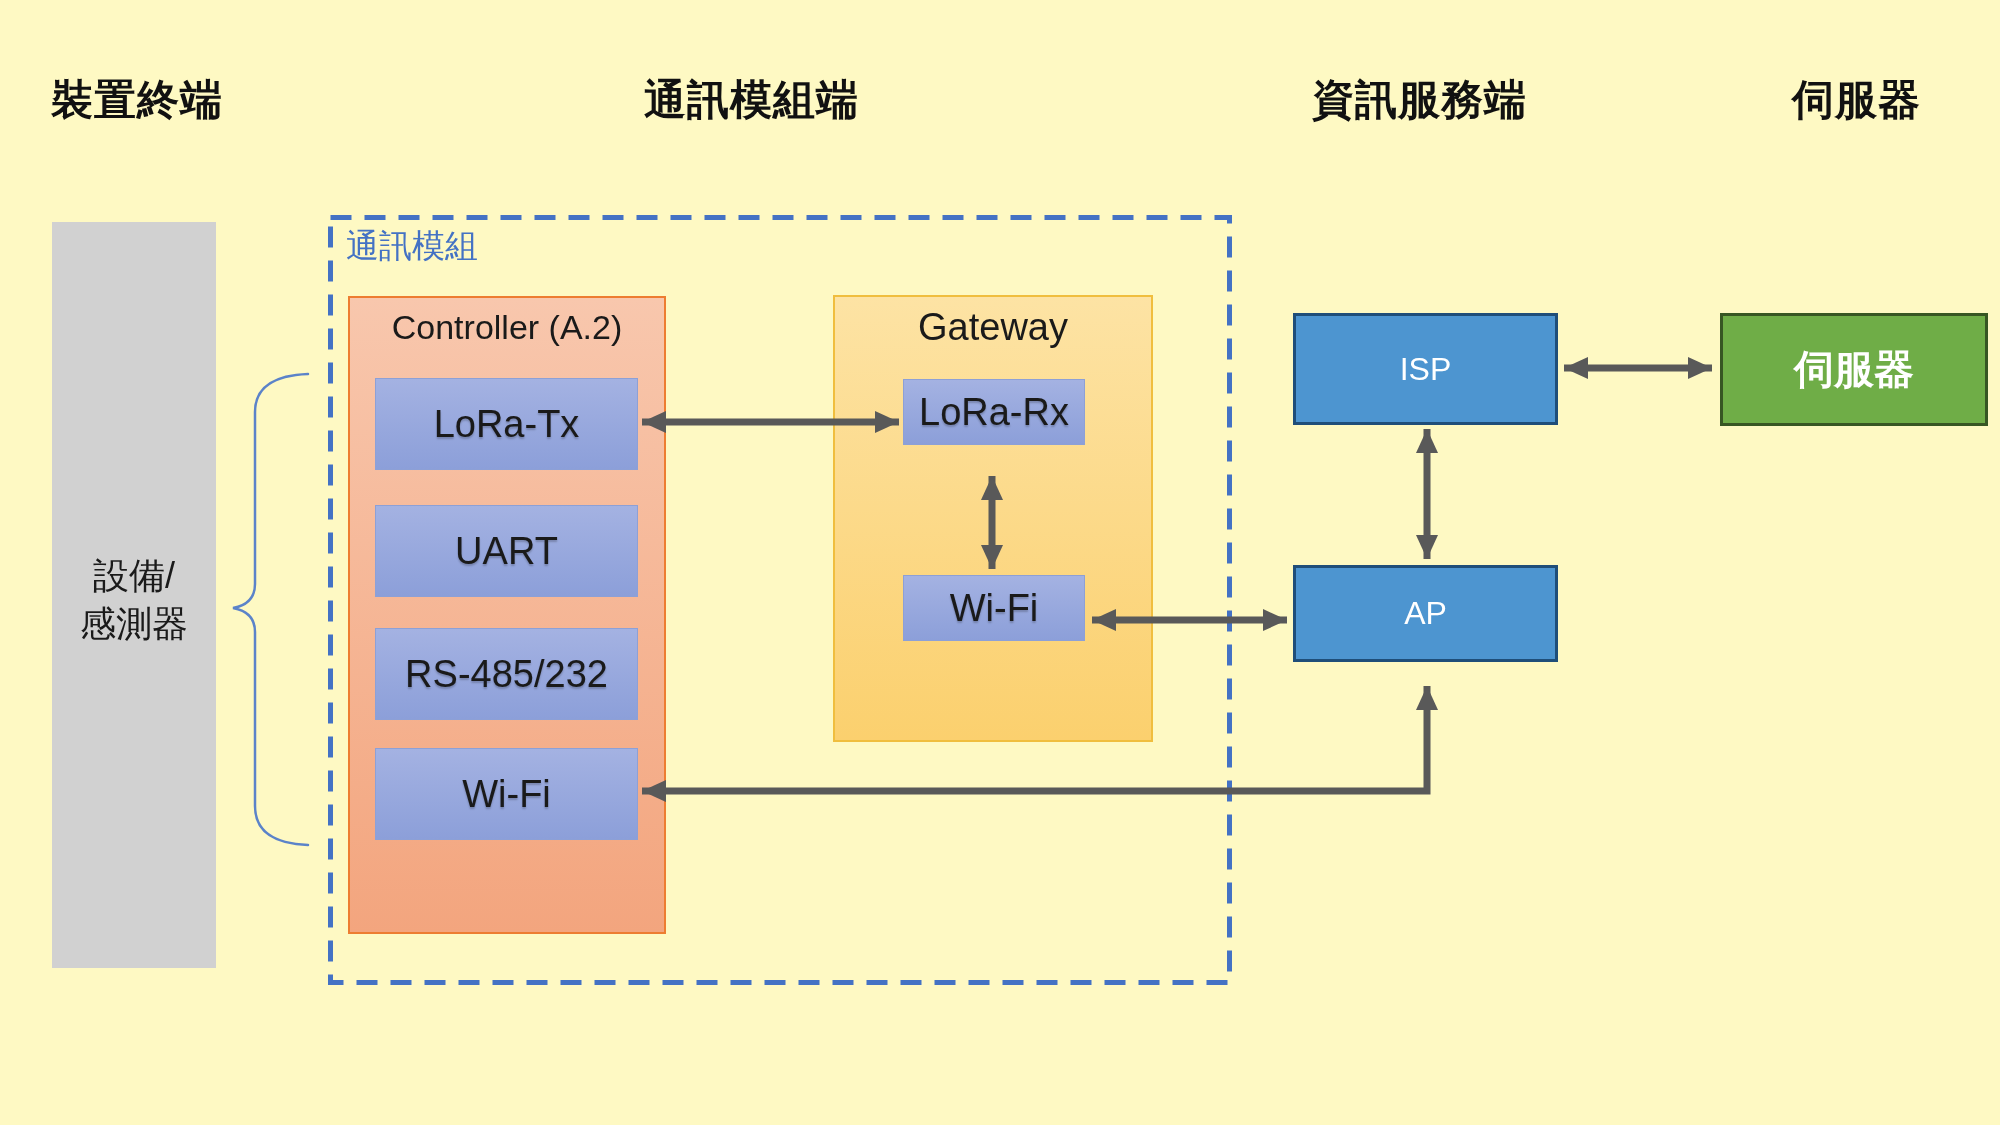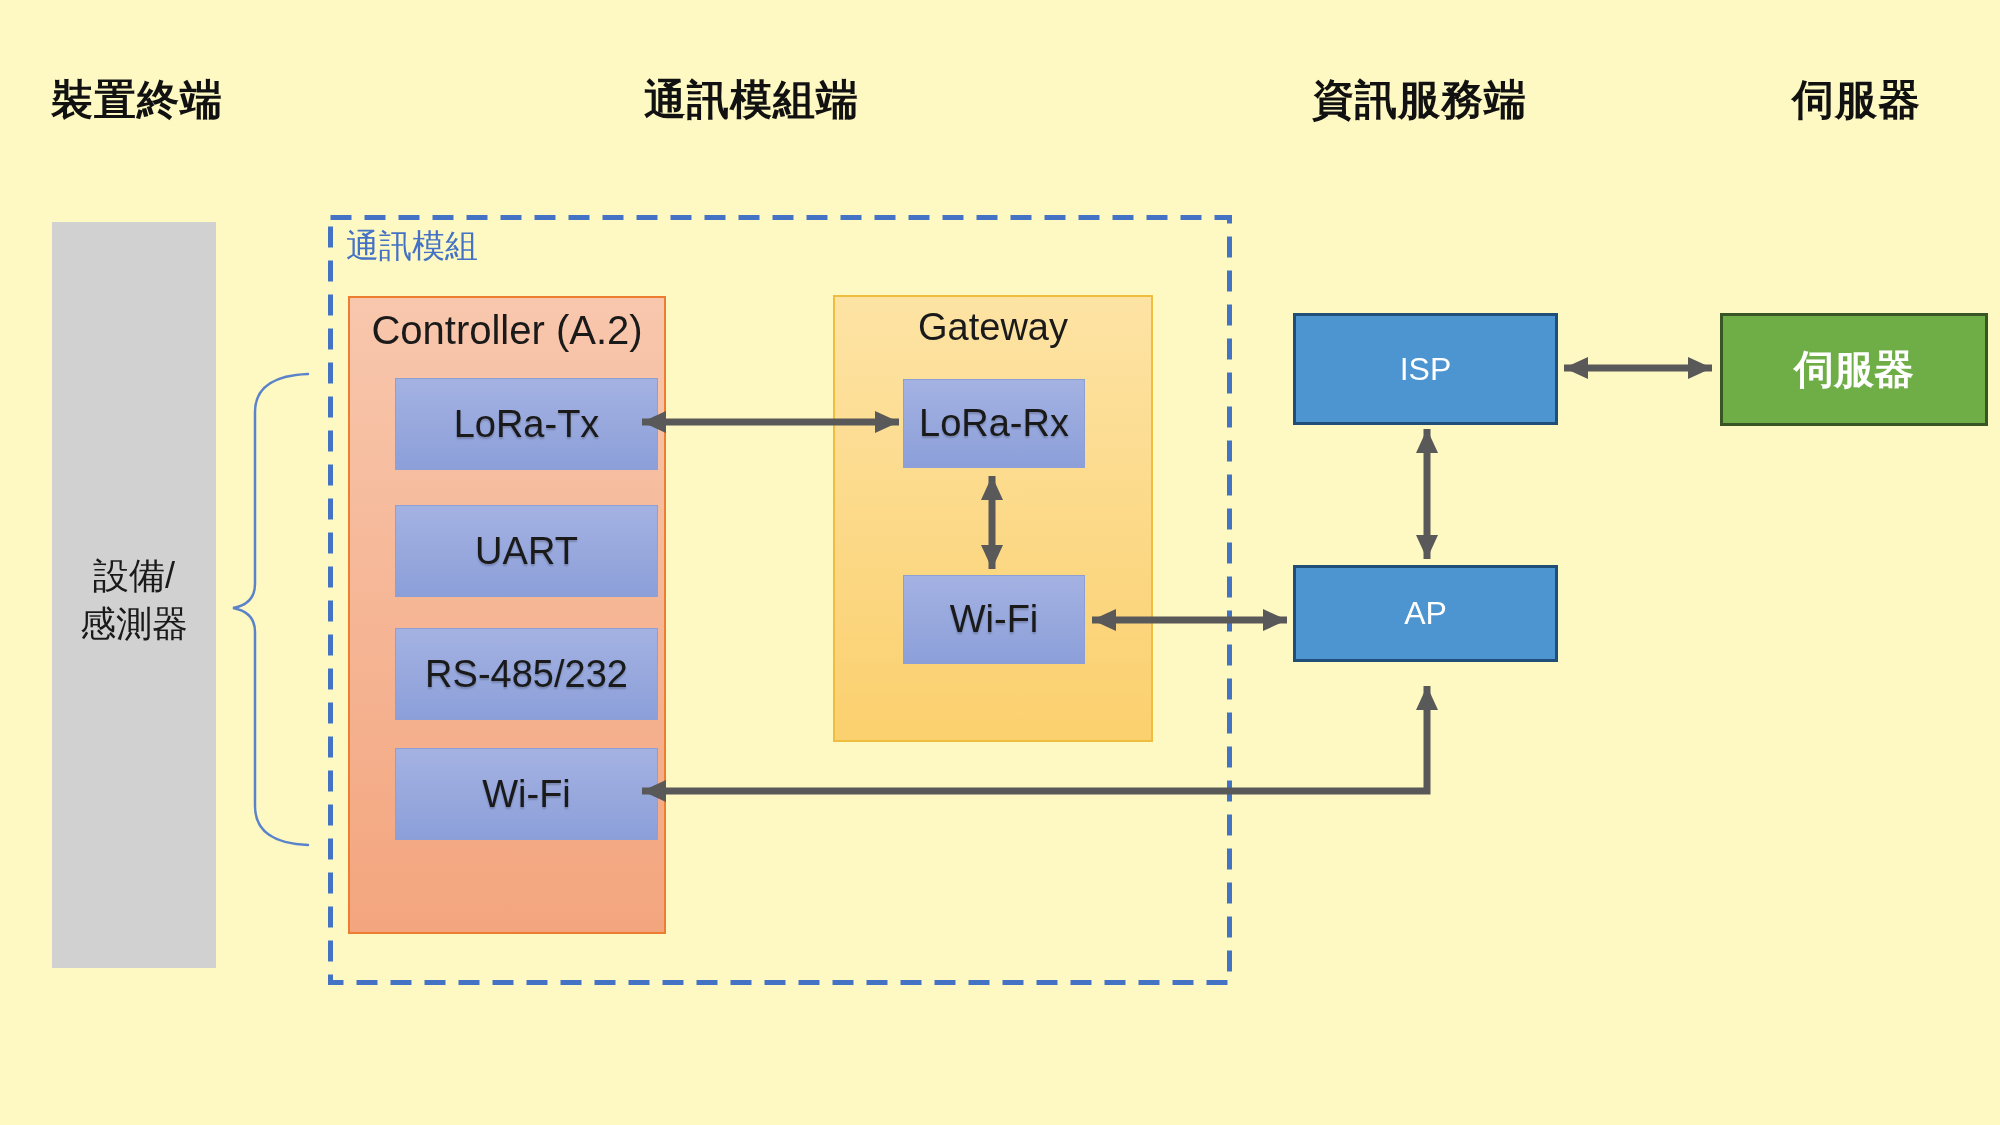--- a/index.html
+++ b/index.html
@@ -29,47 +29,46 @@
     left:346px;top:224px;font-size:33px;color:#4472c4;white-space:nowrap;
   }
   
   .controller-box{
     left:348px;top:296px;width:318px;height:638px;
     background:linear-gradient(180deg,#f8c7ad 0%,#f3a57e 100%);
     border:2px solid #ed7d31;box-sizing:border-box;
   }
   .controller-title{
     left:348px;top:308px;width:318px;text-align:center;
-    font-size:40px;color:#1a1a1a;white-space:nowrap;
+    font-size:34px;color:#1a1a1a;white-space:nowrap;
   }
   .module{
     width:263px;height:92px;left:375px;
     background:linear-gradient(180deg,#a4b2e2 0%,#8c9fd9 100%);
     border:1px solid #8da0d6;box-sizing:border-box;
     display:flex;align-items:center;justify-content:center;
     font-size:38px;color:#1a1a1a;
     text-shadow:0 2px 2px rgba(0,0,0,0.22);
-    margin-left:20px;
   }
   .mod-lora-tx{top:378px;}
   .mod-uart{top:505px;}
   .mod-rs{top:628px;}
   .mod-wifi-ctrl{top:748px;}
   
   .gateway-box{
     left:833px;top:295px;width:320px;height:447px;
     background:linear-gradient(180deg,#fde3a4 0%,#fbd06e 100%);
     border:2px solid #f0be3e;box-sizing:border-box;
   }
   .gateway-title{
     left:833px;top:306px;width:320px;text-align:center;
     font-size:38px;color:#1a1a1a;white-space:nowrap;
   }
   .gw-module{
-    left:903px;width:182px;height:89px;
+    left:903px;width:182px;height:66px;
     background:linear-gradient(180deg,#a4b2e2 0%,#8c9fd9 100%);
     border:1px solid #8da0d6;box-sizing:border-box;
     display:flex;align-items:center;justify-content:center;
     font-size:38px;color:#1a1a1a;
     text-shadow:0 2px 2px rgba(0,0,0,0.22);
   }
   .mod-lora-rx{top:379px;}
   .mod-wifi-gw{top:575px;}
   
   .svc-box{

